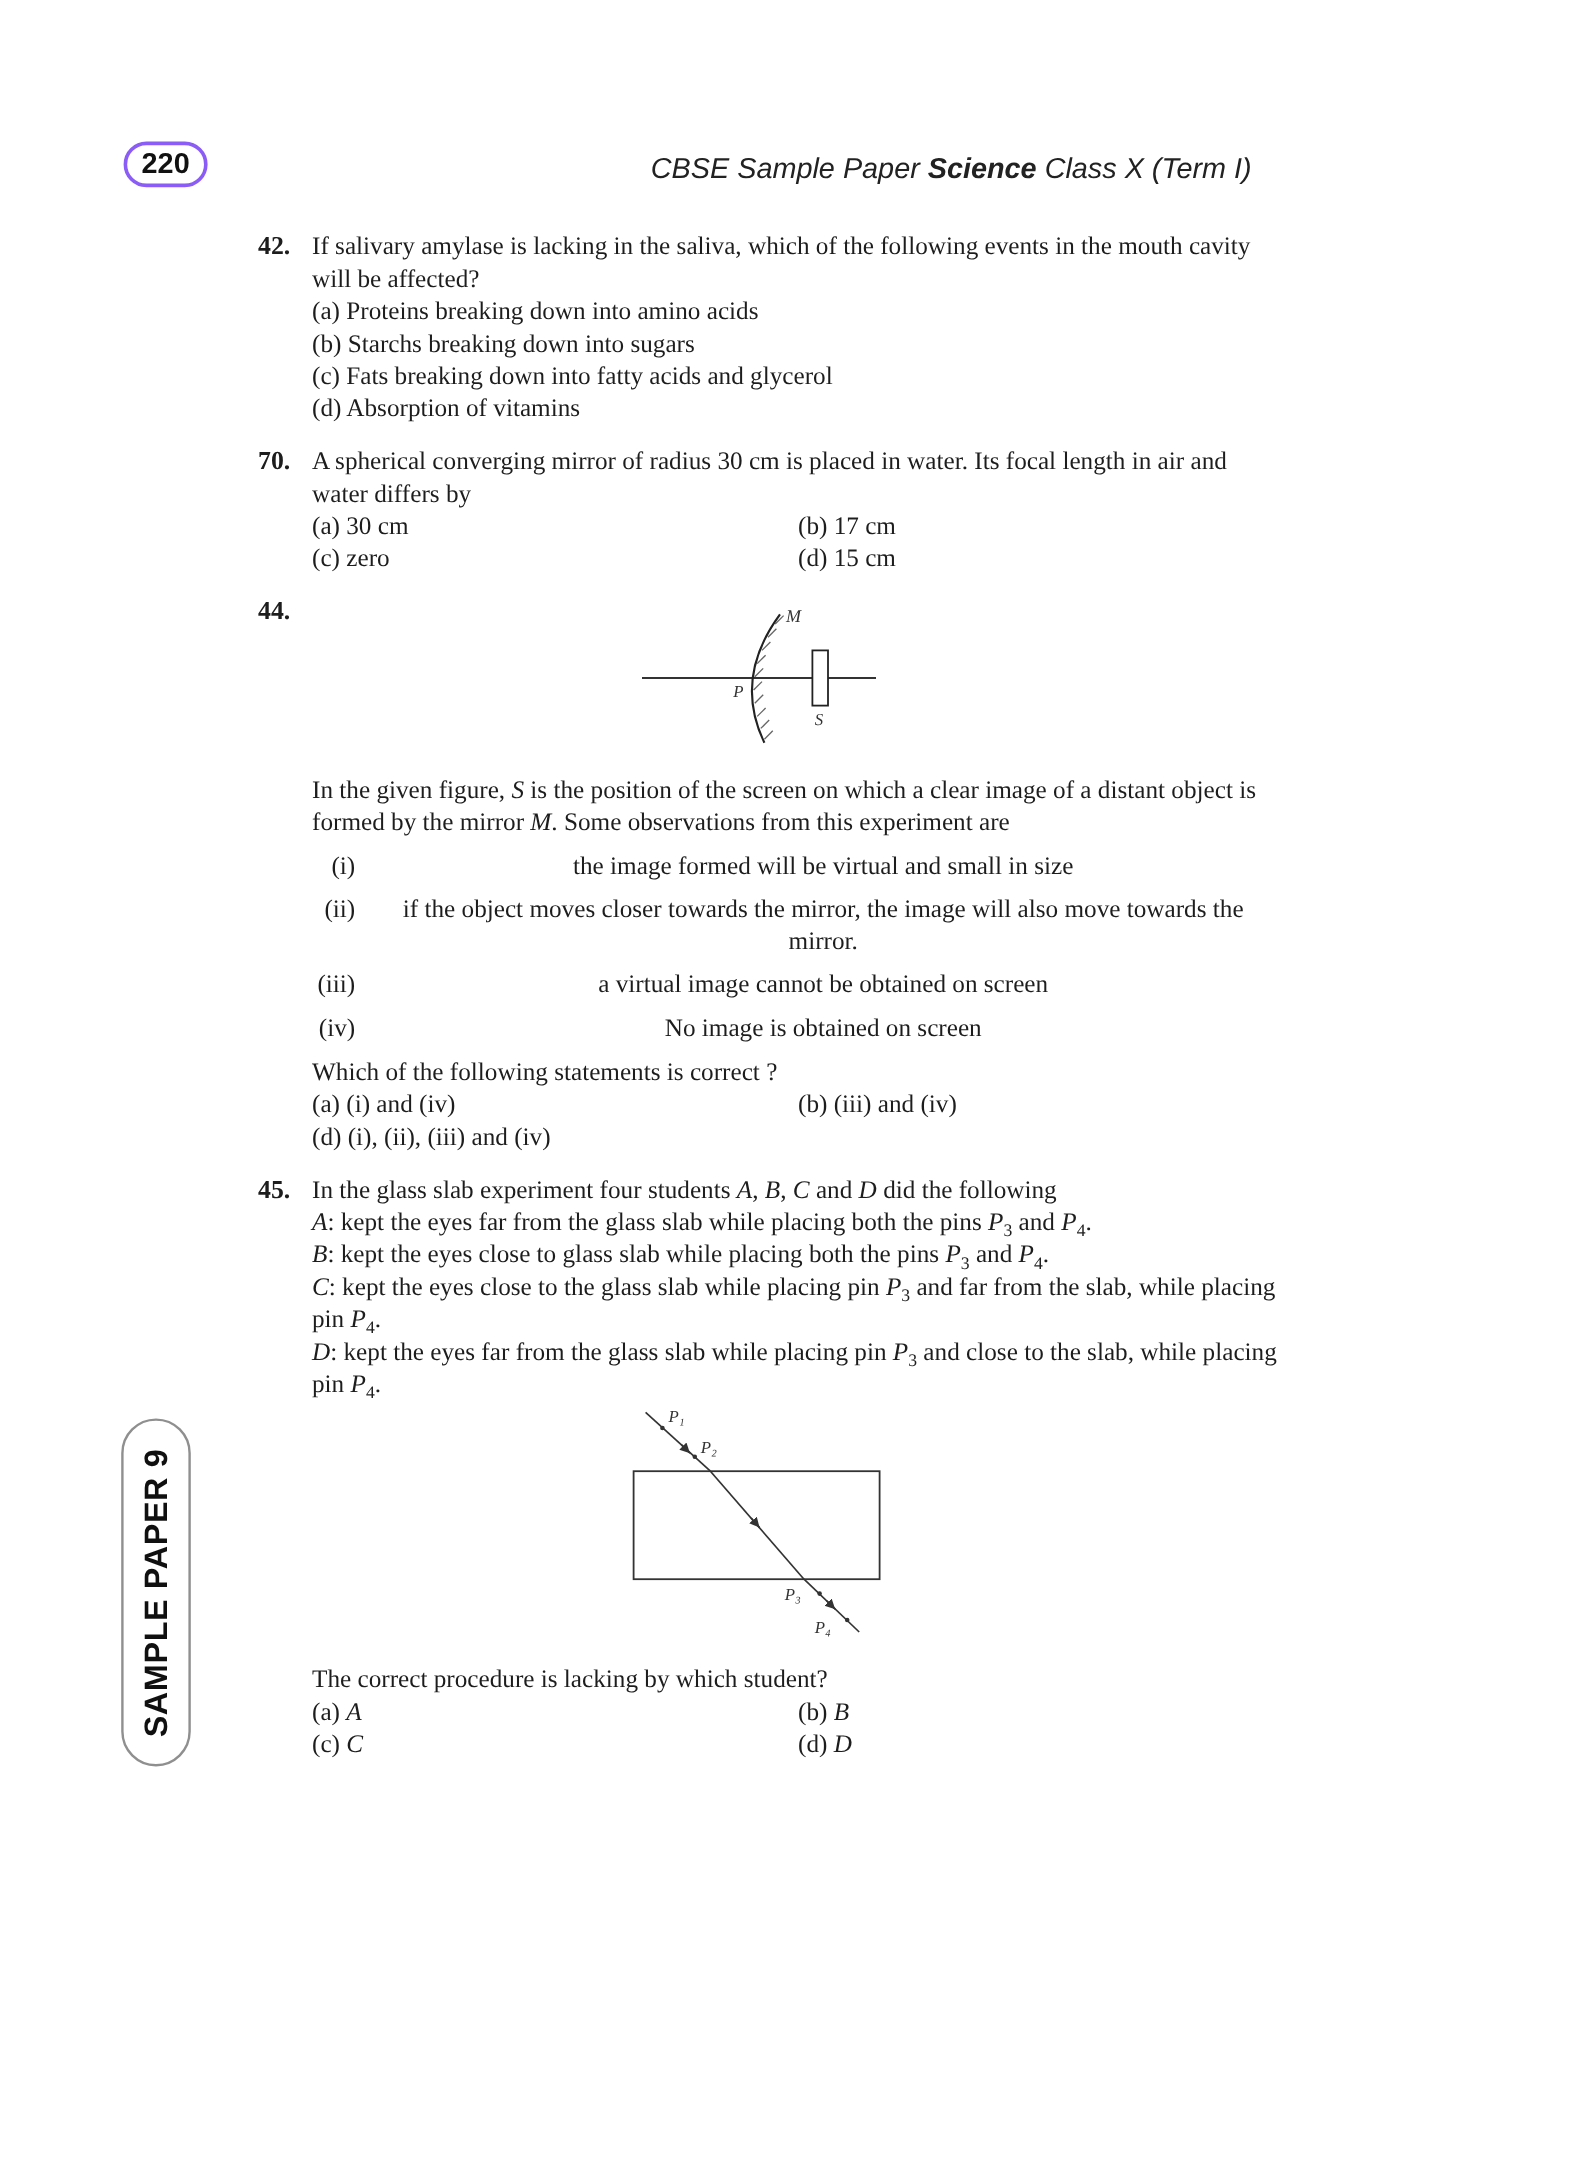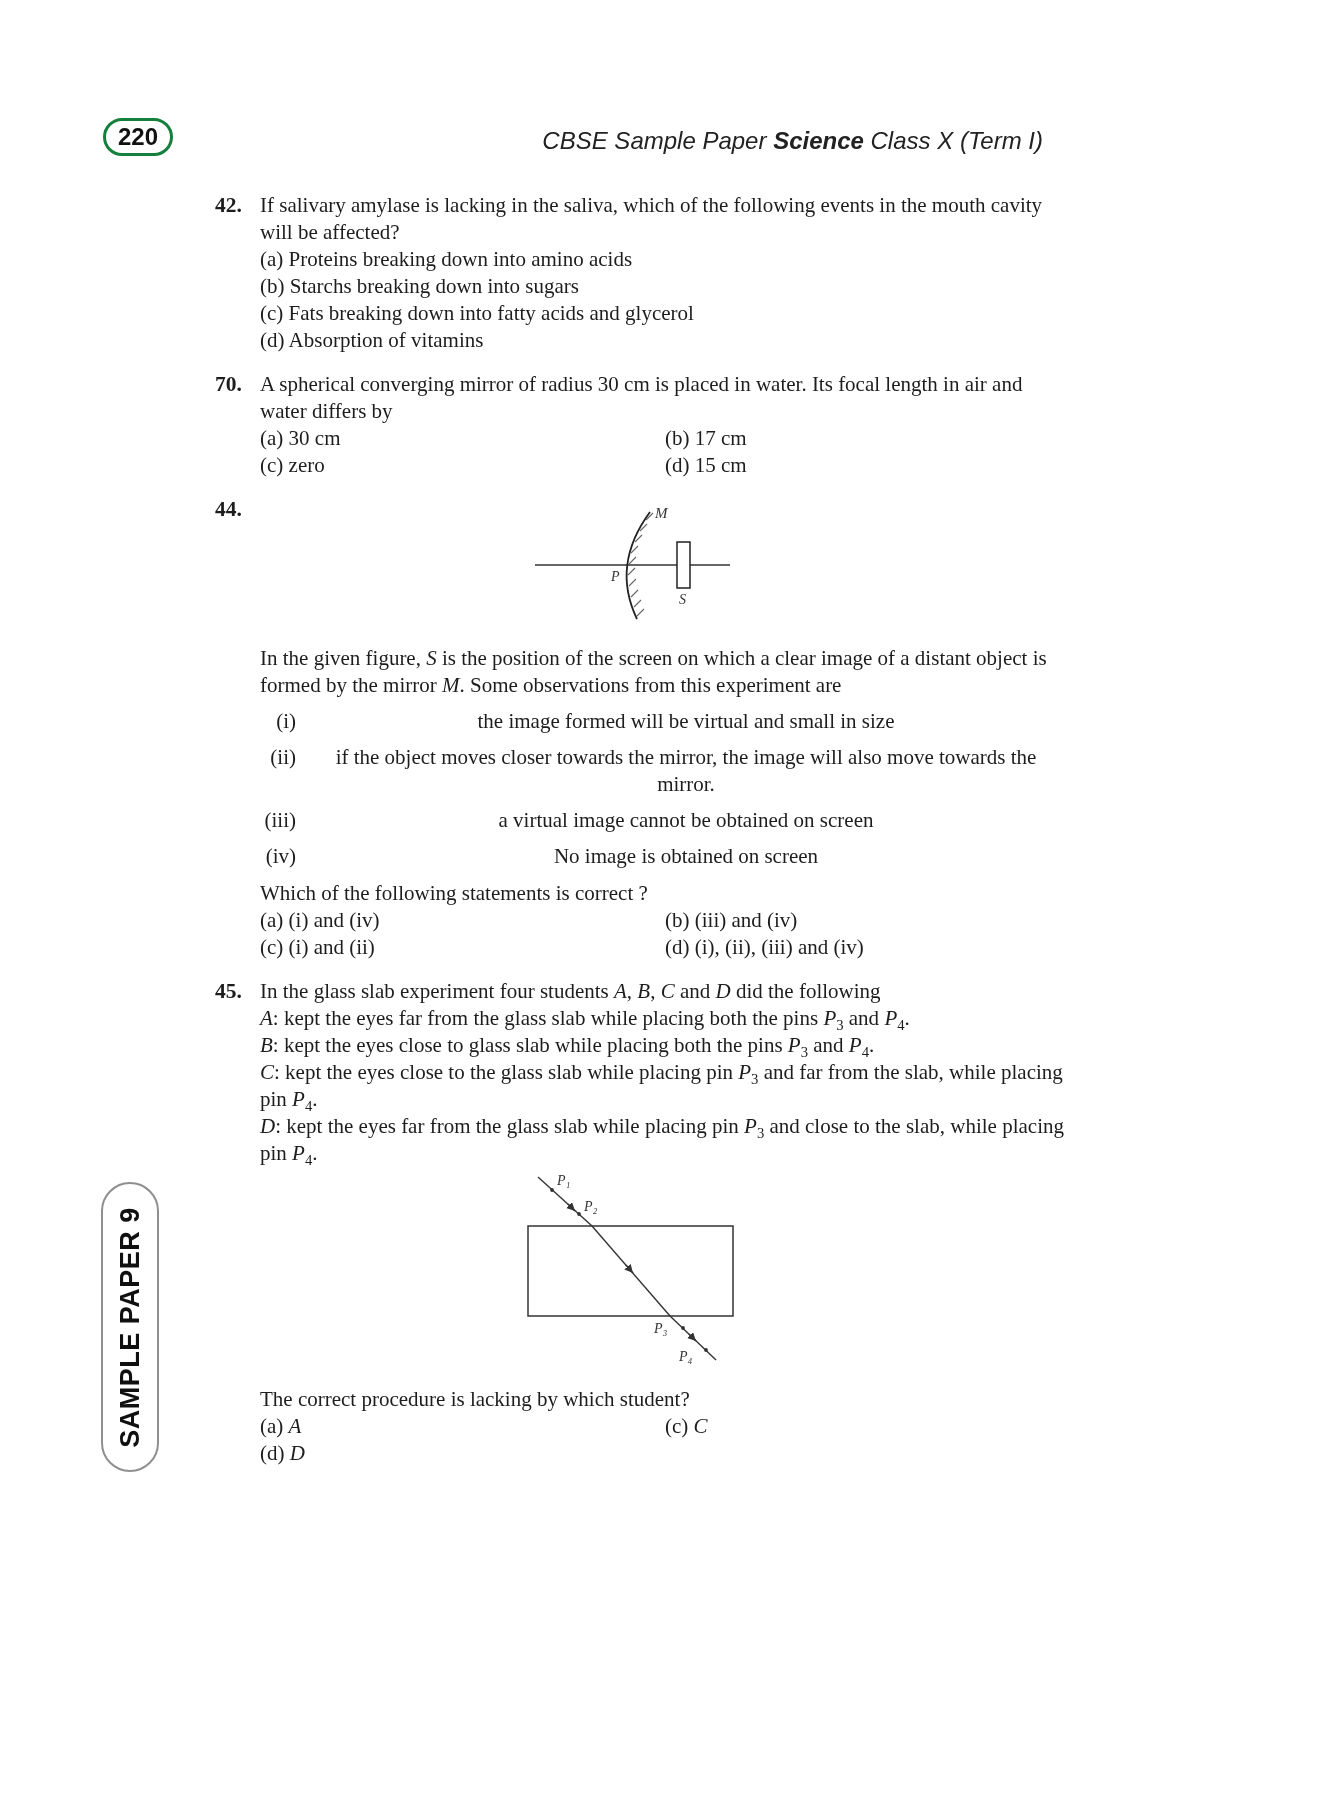--- a/index.html
+++ b/index.html
@@ -4,21 +4,21 @@
 <style>
   * { margin:0; padding:0; box-sizing:border-box; }
   html,body { background:#ffffff; }
   body {
     width:1320px; height:1800px; position:relative;
     font-family:"Liberation Serif","DejaVu Serif",serif;
     color:#1d1d1d; overflow:hidden;
   }
   .page-badge {
     position:absolute; left:103px; top:118px;
-    border:3px solid #15803d; border-radius:19px;
+    border:3px solid #8b5cf6; border-radius:19px;
     padding:0 12px; font-family:"Liberation Sans",sans-serif;
     font-weight:bold; font-size:24px; line-height:32px; color:#111;
   }
   .header-text {
     position:absolute; top:127px; right:277px;
     font-family:"Liberation Sans",sans-serif; font-style:italic;
     font-size:24px; color:#222;
   }
   .header-text .hb { font-weight:bold; }
   .sidebar {
@@ -129,21 +129,20 @@
         </div>
         <div class="li">
           <div class="li-label">(iv)</div>
           <div class="li-text">No image is obtained on screen</div>
         </div>
       </div>
       <div class="prompt">Which of the following statements is correct ?</div>
       <div class="opts2">
         <div class="opt">(a) (i) and (iv)</div>
         <div class="opt">(b) (iii) and (iv)</div>
-        <div class="opt">(c) (i) and (ii)</div>
         <div class="opt">(d) (i), (ii), (iii) and (iv)</div>
       </div>
     </div>
   </div>
 
   <div class="q">
     <div class="qnum">45.</div>
     <div class="qbody">
       <div><span>In the glass slab experiment four students </span><span style="font-style: italic;">A</span><span>, </span><span style="font-style: italic;">B</span><span>, </span><span style="font-style: italic;">C</span><span> and </span><span style="font-style: italic;">D</span><span> did the following</span></div>
       <div><span style="font-style: italic;">A</span><span>: kept the eyes far from the glass slab while placing both the pins </span><span style="font-style: italic;">P</span><sub>3</sub><span> and </span><span style="font-style: italic;">P</span><sub>4</sub><span>.</span></div>
@@ -170,19 +169,20 @@
           <circle cx="226" cy="179" r="1.9" fill="#333"></circle>
           <text x="77" y="14" font-size="14">P₁</text>
           <text x="104" y="40" font-size="14">P₂</text>
           <text x="174" y="162" font-size="14">P₃</text>
           <text x="199" y="190" font-size="14">P₄</text>
         </svg>
       </div>
       <div>The correct procedure is lacking by which student?</div>
       <div class="opts2">
         <div class="opt"><span>(a) </span><span style="font-style: italic;">A</span></div>
+        <div class="opt"><span>(b) </span><span style="font-style: italic;">B</span></div>
         <div class="opt"><span>(c) </span><span style="font-style: italic;">C</span></div>
         <div class="opt"><span>(d) </span><span style="font-style: italic;">D</span></div>
       </div>
     </div>
   </div>
 
 </div>
 
 </body></html>

